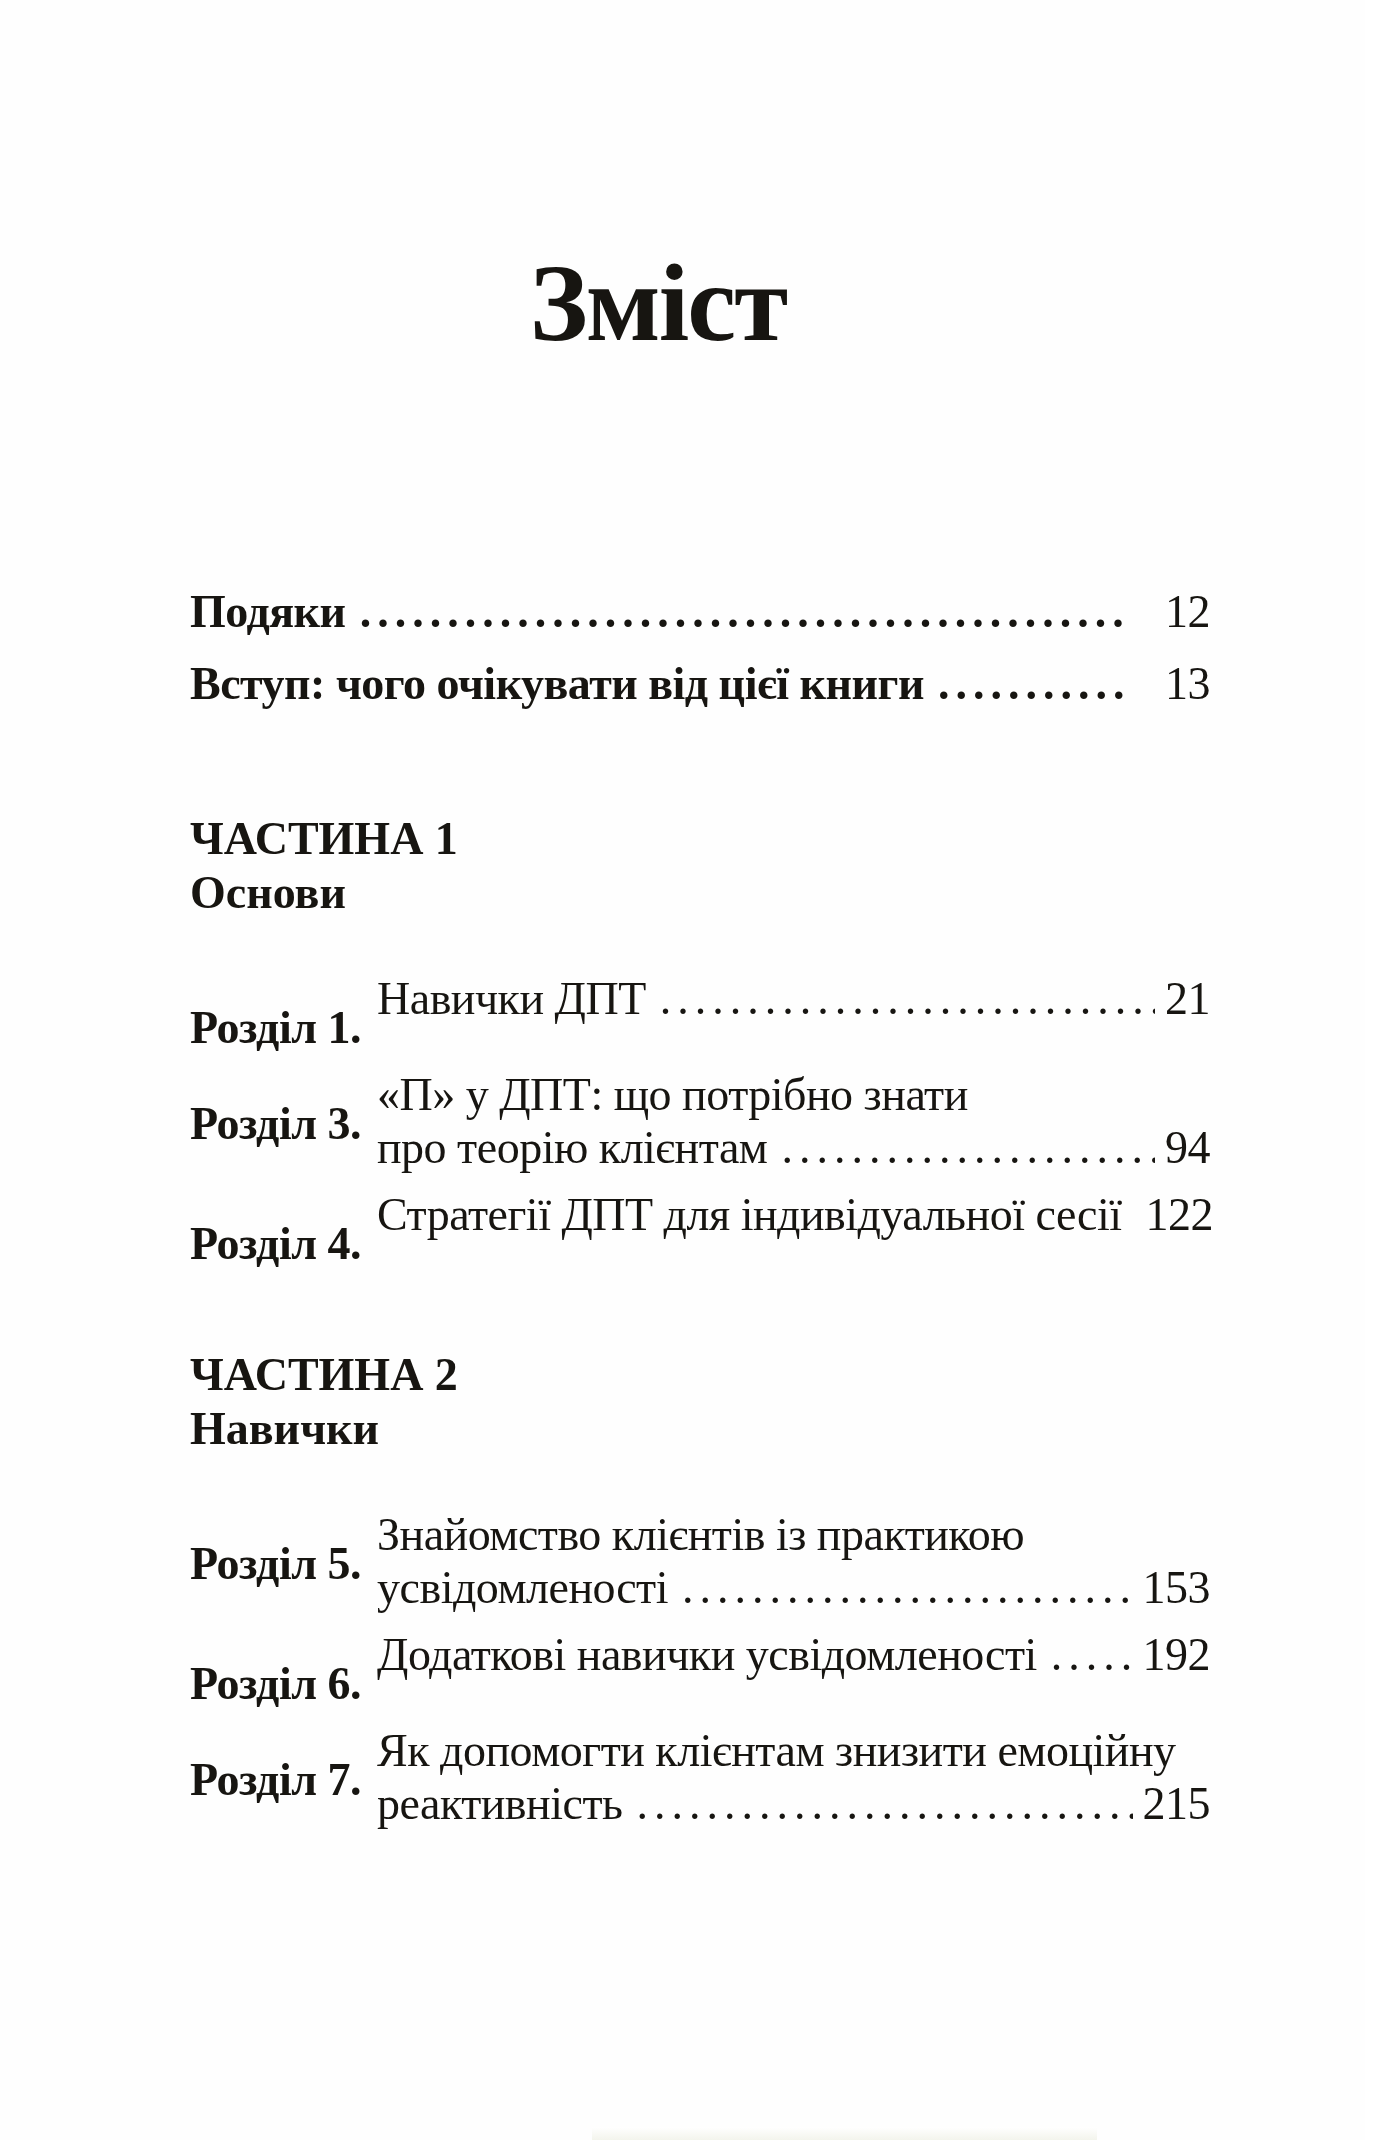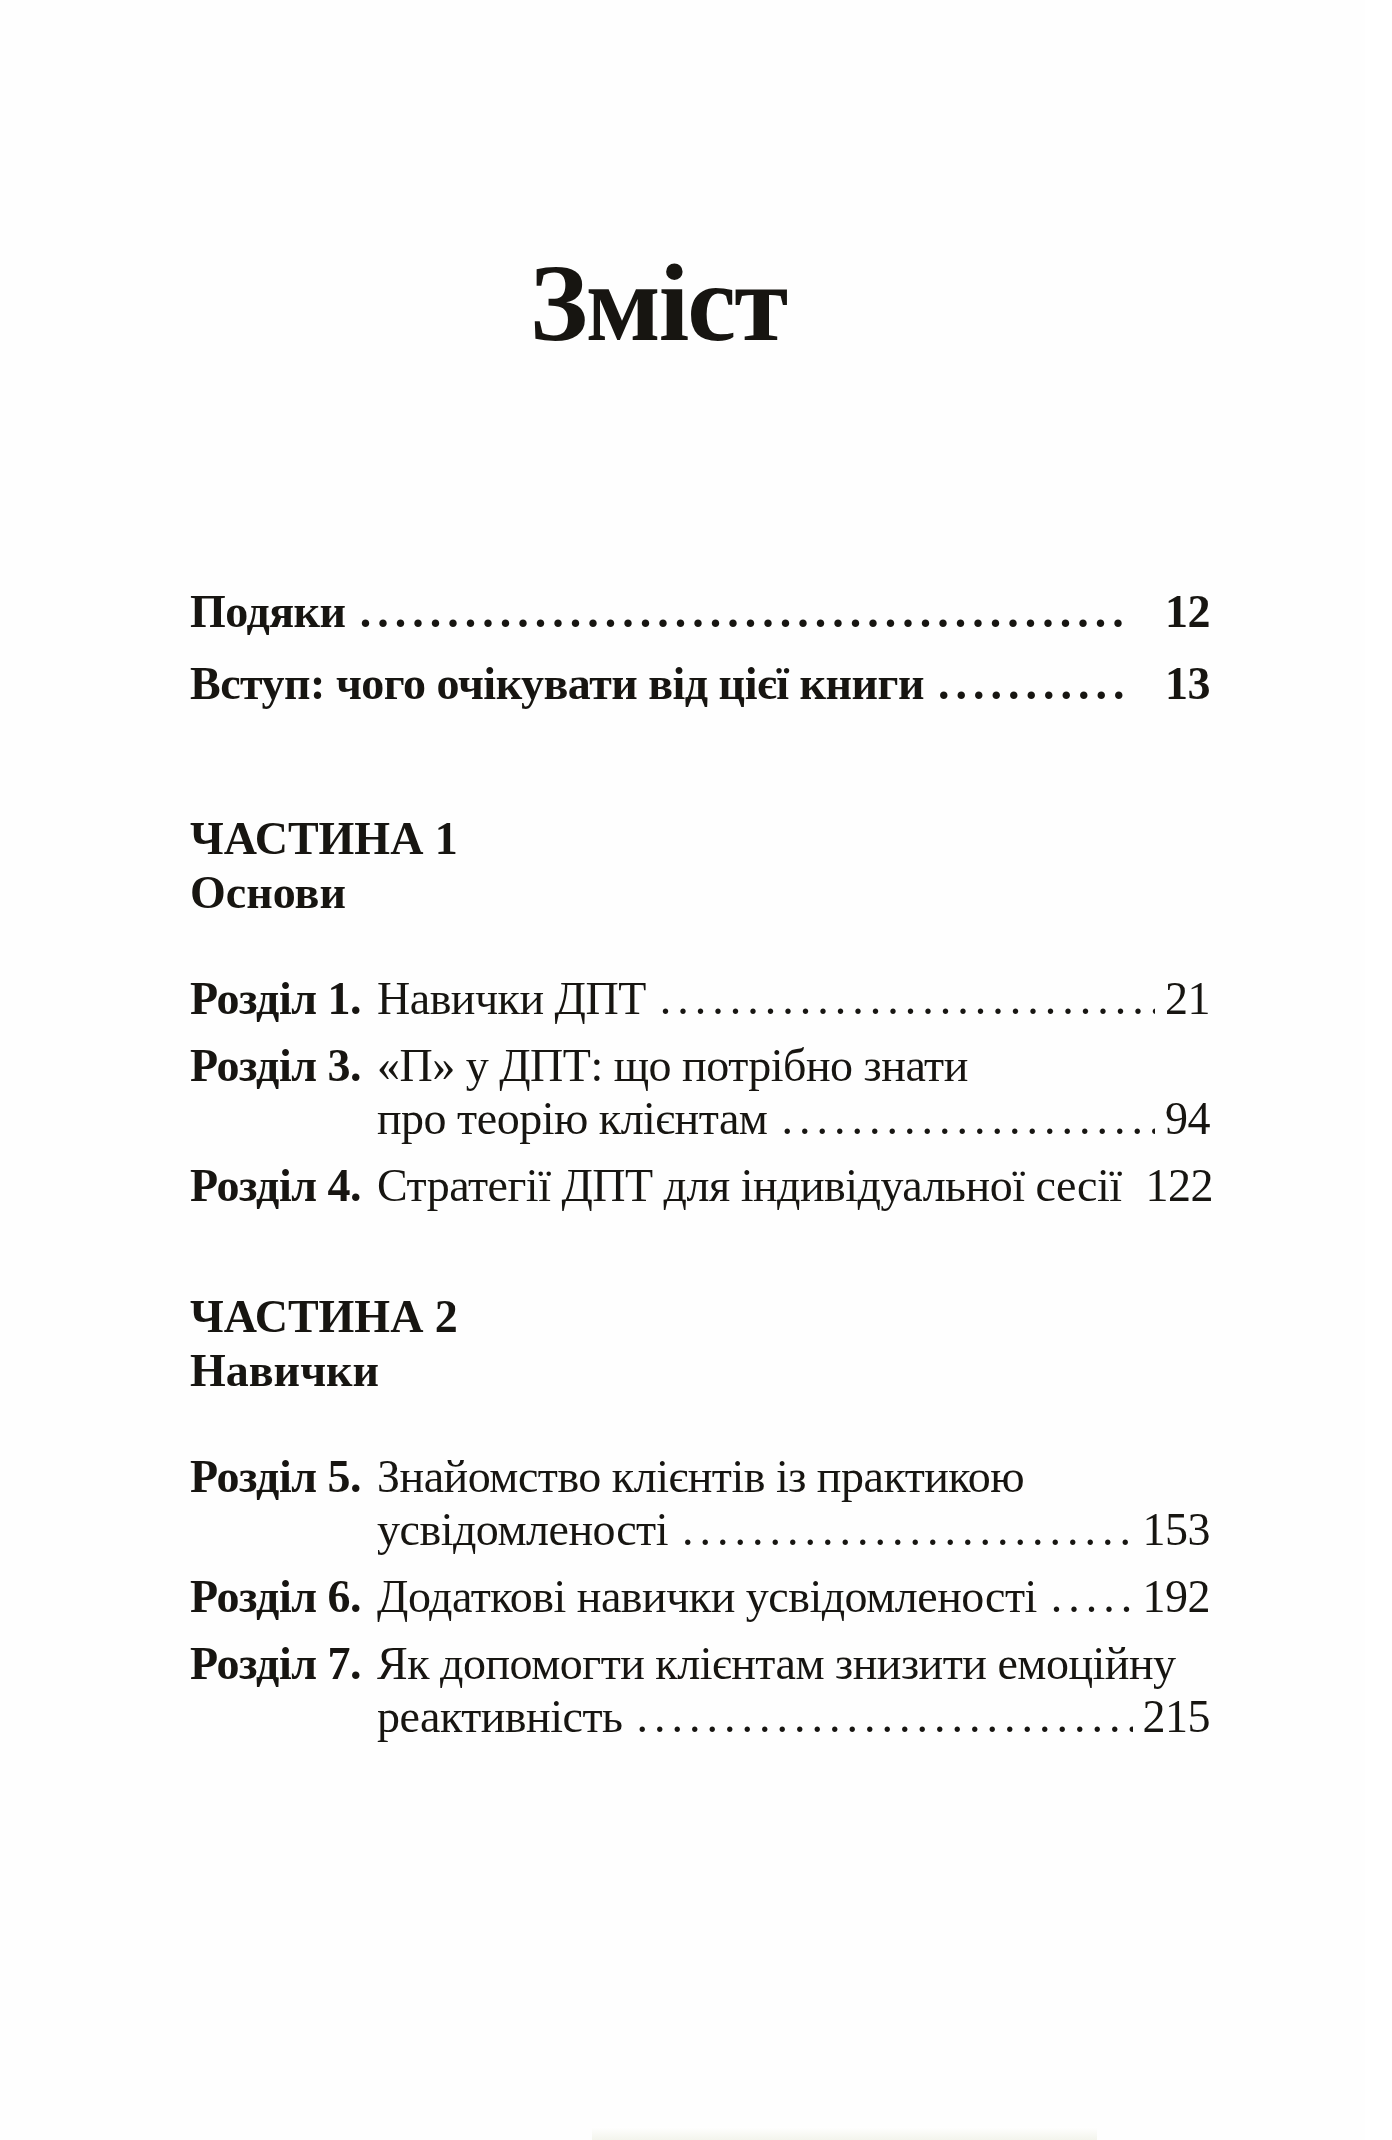--- a/index.html
+++ b/index.html
@@ -39,38 +39,38 @@
   .part-heading {
     margin: 0 110px 0 0;
     font-size: 46px;
     line-height: 54px;
     font-weight: bold;
   }
   .ph-1 { margin-top: 102px; }
   .ph-2 { margin-top: 78px; }
   .chapters { margin-top: 52px; font-size: 46px; letter-spacing: -0.5px; }
   .chapter { display: flex; margin-bottom: 14px; }
-  .ch-label { flex: none; width: 187px; font-weight: bold; }
+  .ch-label { flex: none; width: 187px; font-weight: bold; margin-top: 29px; }
   .ch-body { flex: 1 1 auto; min-width: 0; }
   .ch-line { line-height: 53px; }
   .ch-line.with-page { display: flex; align-items: baseline; }
   .ch-text { flex: none; white-space: nowrap; text-align: center; }
   .leader {
     flex: 1 1 auto;
     min-width: 0;
     overflow: hidden;
     white-space: nowrap;
     margin: 0 10px 0 14px;
     letter-spacing: 6px;
   }
   .leader::after {
     content: "..................................................................................................................................";
   }
   .pagenum { flex: none; white-space: nowrap; }
-  .fm-row .pagenum { font-weight: bold; margin-left: 32px; }
+  .fm-row .pagenum { font-weight: normal; margin-left: 32px; }
   .chapter .pagenum { font-weight: normal; }
   .scan-bar {
     position: absolute;
     left: 592px; bottom: 0;
     width: 505px; height: 13px;
     background: linear-gradient(to bottom, #ffffff 0%, #f3f4ec 100%);
   }
 </style>
 </head>
 <body>

